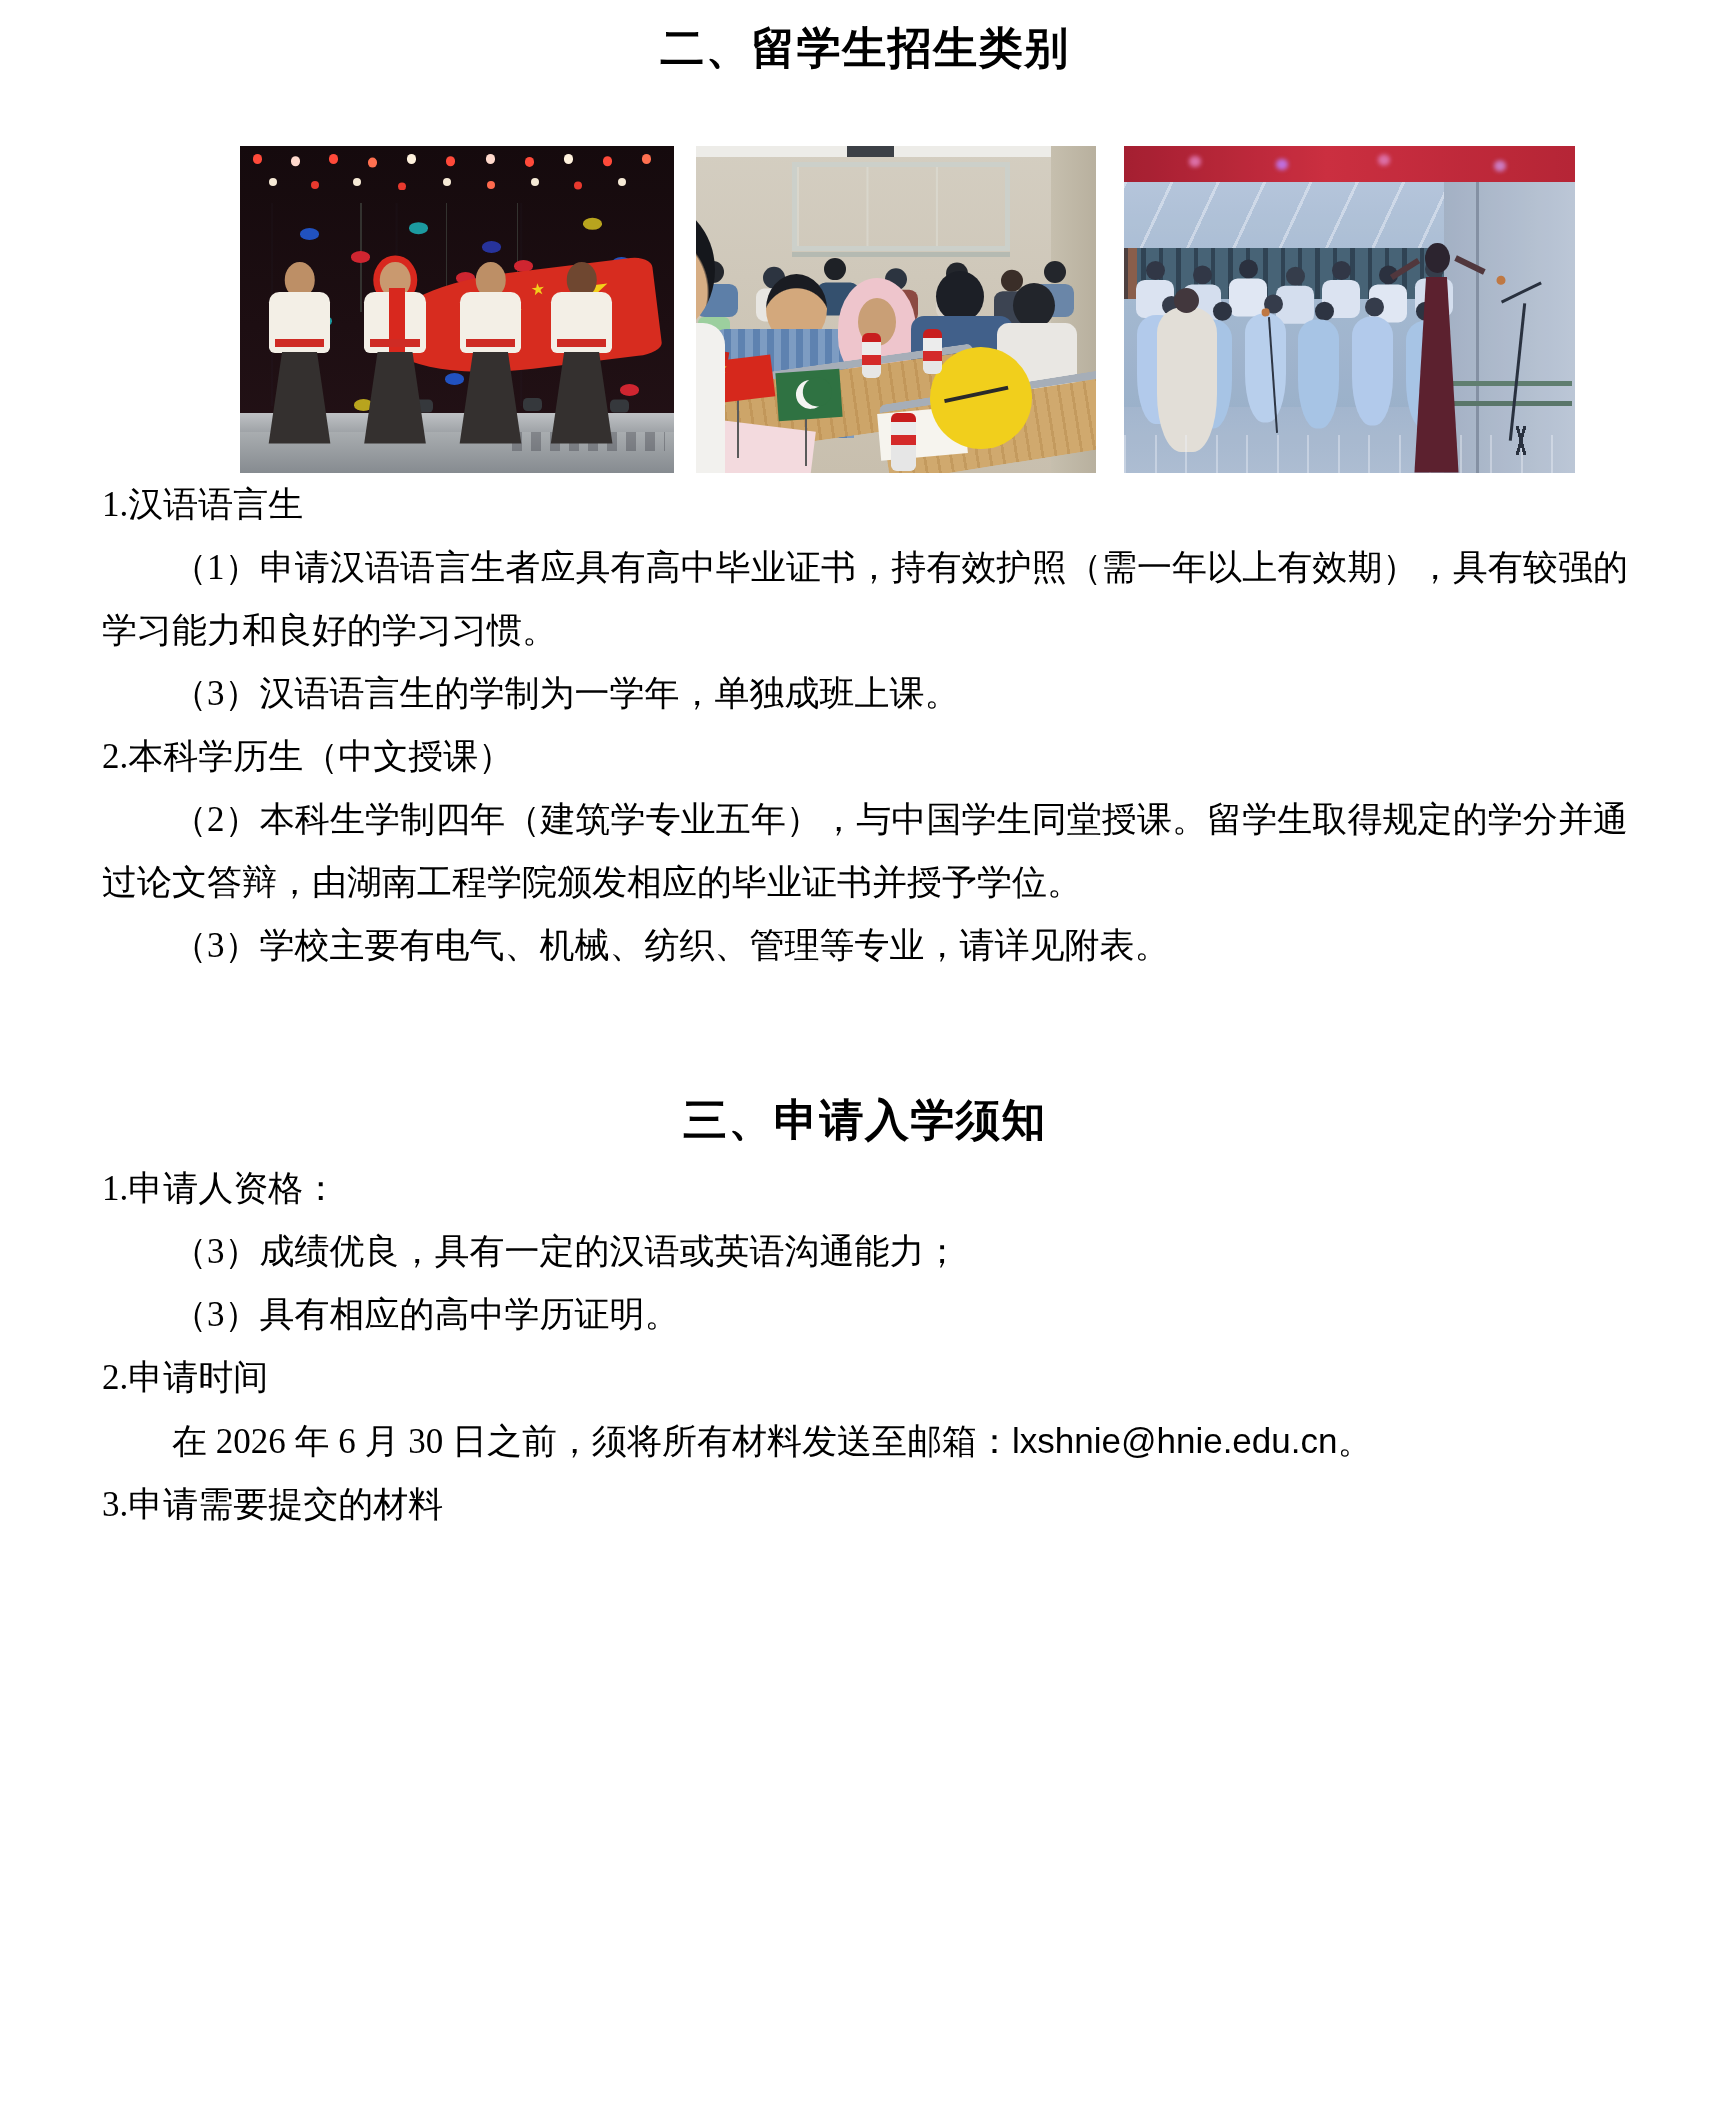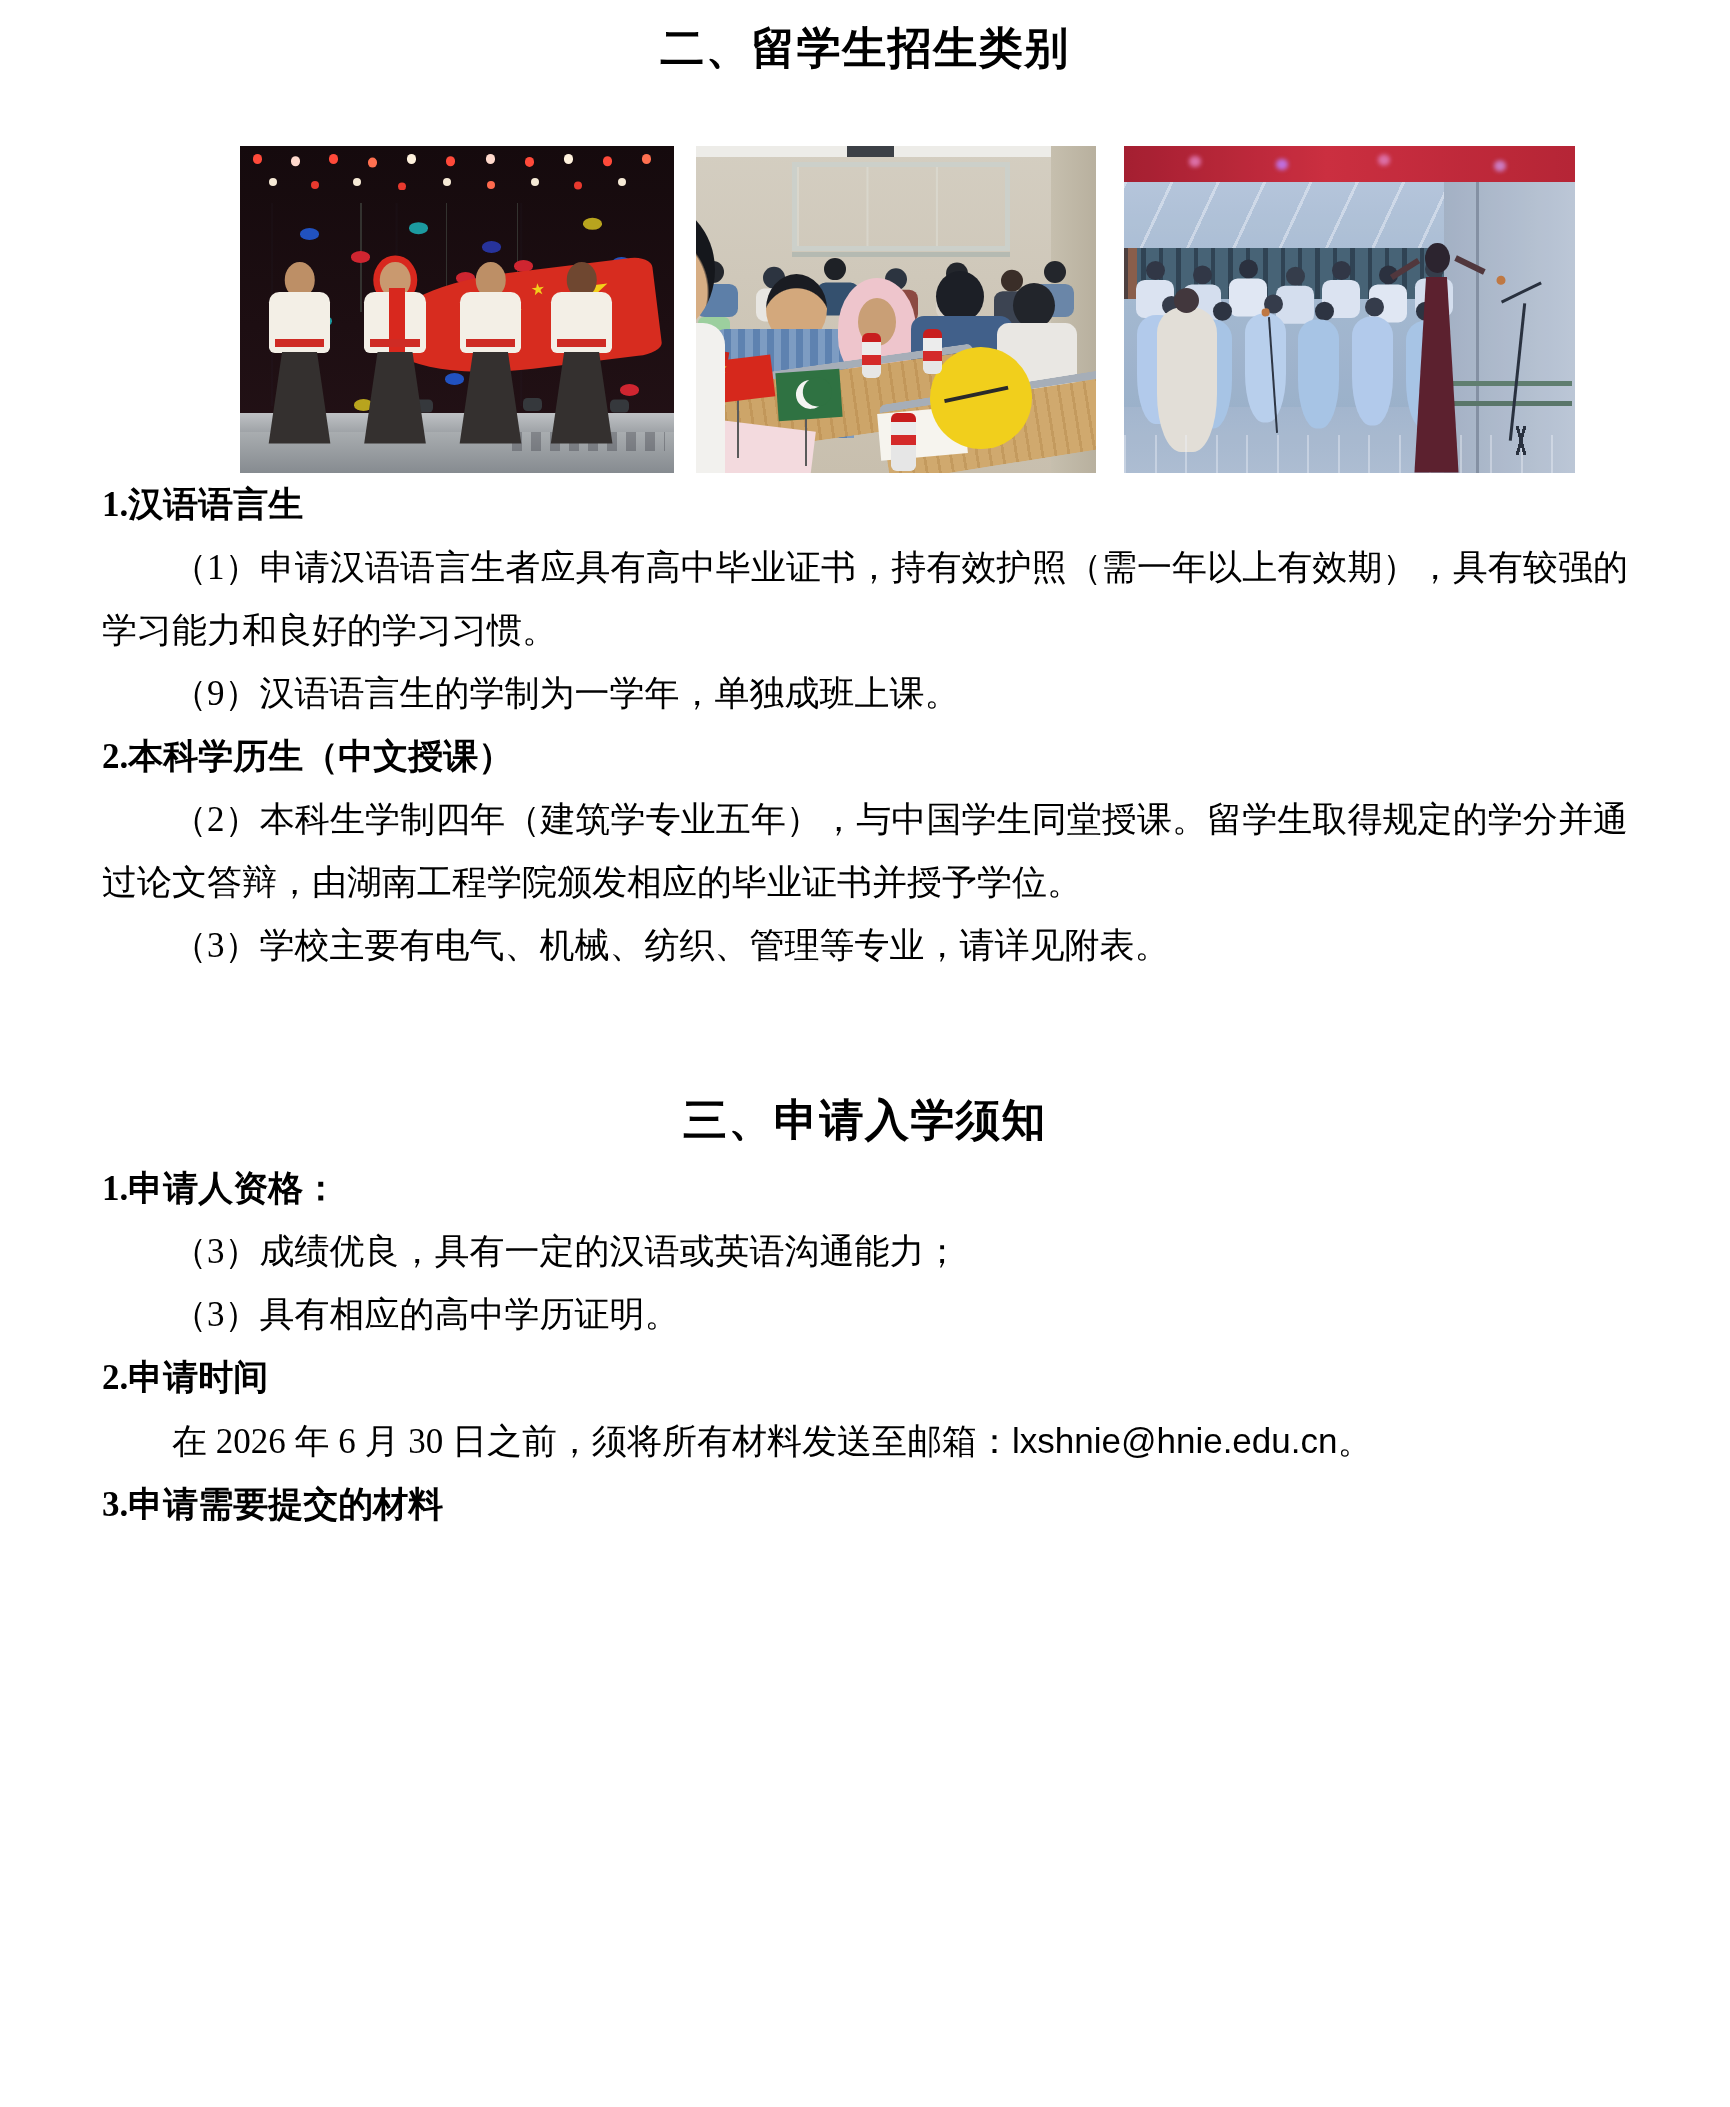--- a/index.html
+++ b/index.html
@@ -10,21 +10,21 @@
   .page{width:1730px;height:2108px;position:relative;}
 
   
   .doc-title{
     font-size:44px;font-weight:700;text-align:center;
     line-height:73px;margin:11.6px 0 0;letter-spacing:1.5px;
   }
   .app-title{margin:107px 14px 0;}
   .text{margin:0 102px;font-size:35px;line-height:63px;text-align:justify;}
   .text p{margin:0;}
-  .h{font-weight:700;}
+  .h{font-weight:400;}
   .indent{text-indent:2em;}
   .sec1-h{margin-top:85px;}
   .sec2-h{margin-top:63px;}
   .qual-h{margin-top:14.5px;}
   .time-h{margin-top:69px;}
   .mat-h{margin-top:62px;}
   .latin{font-family:"Liberation Sans","DejaVu Sans",sans-serif;}
 
   
   .photo-row{position:relative;margin:61px 102px 0;height:327px;}
@@ -276,21 +276,21 @@
       </div>
       <div class="p3-mic1"></div>
       <div class="p3-legs1"></div>
       <div class="p3-tint"></div>
     </div>
   </div>
 
   <div class="text">
     <p class="h sec1-h">1.汉语语言生</p>
     <p class="indent">（1）申请汉语语言生者应具有高中毕业证书，持有效护照（需一年以上有效期），具有较强的学习能力和良好的学习习惯。</p>
-    <p class="indent">（9）汉语语言生的学制为一学年，单独成班上课。</p>
+    <p class="indent">（3）汉语语言生的学制为一学年，单独成班上课。</p>
 
     <p class="h sec2-h">2.本科学历生（中文授课）</p>
     <p class="indent">（2）本科生学制四年（建筑学专业五年），与中国学生同堂授课。留学生取得规定的学分并通过论文答辩，由湖南工程学院颁发相应的毕业证书并授予学位。</p>
     <p class="indent">（3）学校主要有电气、机械、纺织、管理等专业，请详见附表。</p>
   </div>
 
   <h1 class="doc-title app-title">三、申请入学须知</h1>
 
   <div class="text">
     <p class="h qual-h">1.申请人资格：</p>

